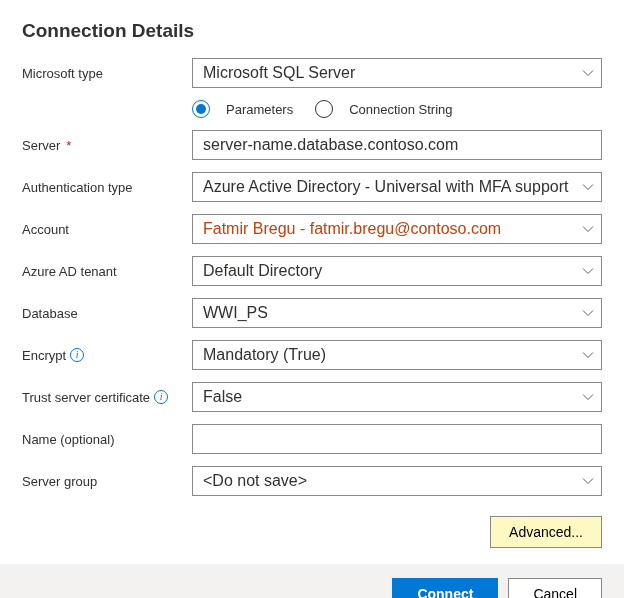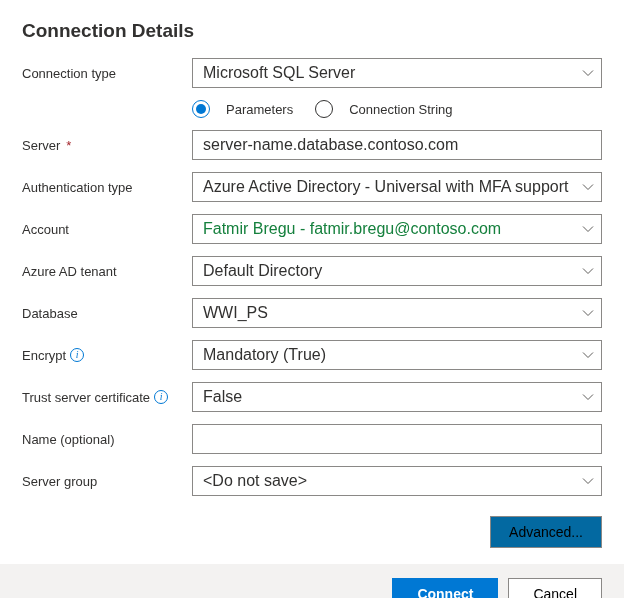--- a/index.html
+++ b/index.html
@@ -52,21 +52,21 @@
     background: #ffffff;
     padding: 0 28px 0 10px;
     font-family: inherit;
     font-size: 16px;
     color: #323130;
     outline: none;
     appearance: none;
     text-align: left;
   }
   .text-input { padding-right: 10px; }
-  .select.gray { color: #15803d; }
+  .select.gray { color: #c2410c; }
   .chevron {
     position: absolute;
     right: 8px;
     top: 50%;
     transform: translateY(-50%);
     pointer-events: none;
     width: 12px;
     height: 12px;
     display: flex;
     align-items: center;
@@ -122,21 +122,21 @@
   }
   .adv-row {
     display: flex;
     justify-content: flex-end;
     padding: 8px 0 16px 0;
   }
   .btn {
     height: 32px;
     padding: 0 18px;
     border: 1px solid #8a8886;
-    background: #0369a1;
+    background: #fef9c3;
     font-family: inherit;
     font-size: 14px;
     cursor: pointer;
   }
   .footer {
     background: #f3f2f1;
     padding: 14px 22px;
     display: flex;
     justify-content: flex-end;
     gap: 10px;
@@ -153,21 +153,21 @@
     padding: 0 24px;
   }
 </style>
 </head>
 <body>
 
 <div class="panel">
   <h2 class="title">Connection Details</h2>
 
   <div class="row">
-    <div class="label-col">Connection type</div>
+    <div class="label-col">Microsoft type</div>
     <div class="field-col">
       <div class="select-wrap">
         <button class="select">Microsoft SQL Server</button>
         <span class="chevron">
           <svg viewBox="0 0 12 12">
               <path d="M1 3.5 L6 8.5 L11 3.5" fill="none" stroke="#605e5c" stroke-width="1"></path>
             </svg>
         </span>
       </div>
     </div>

